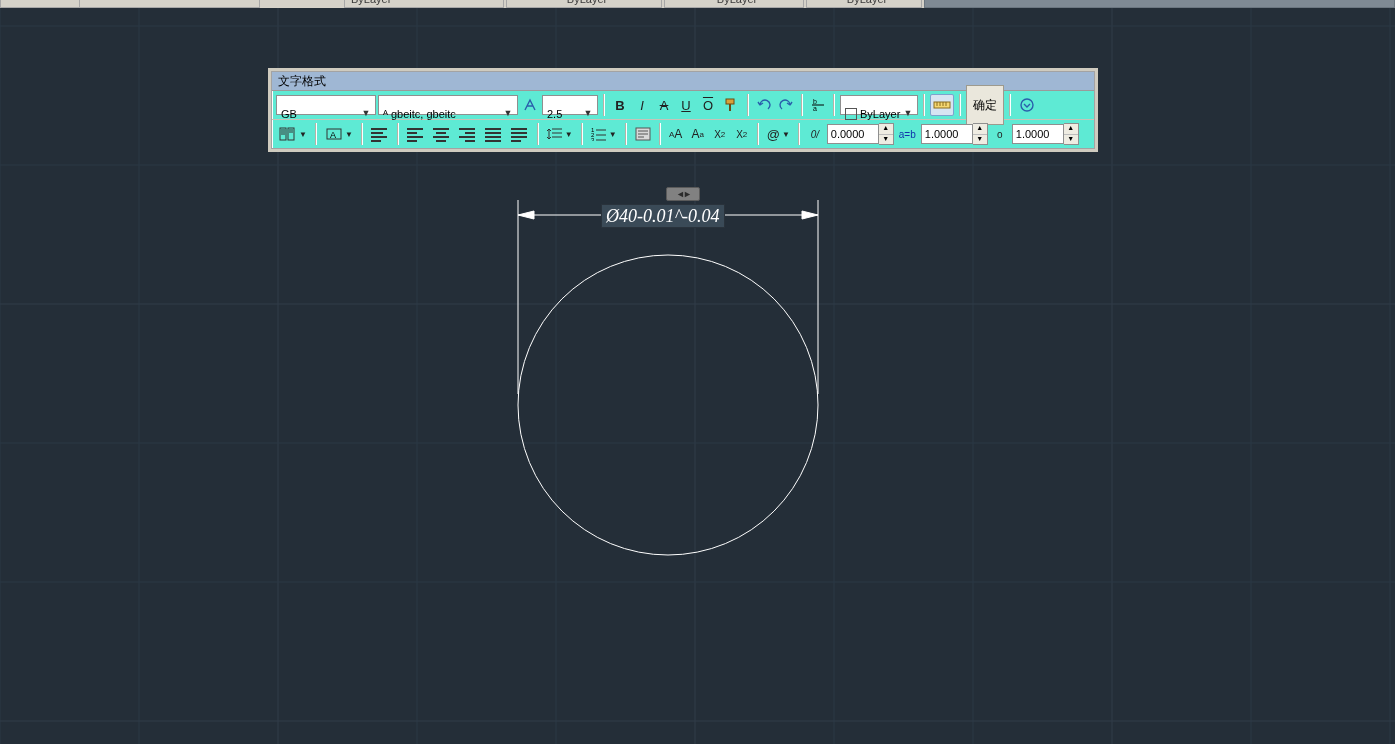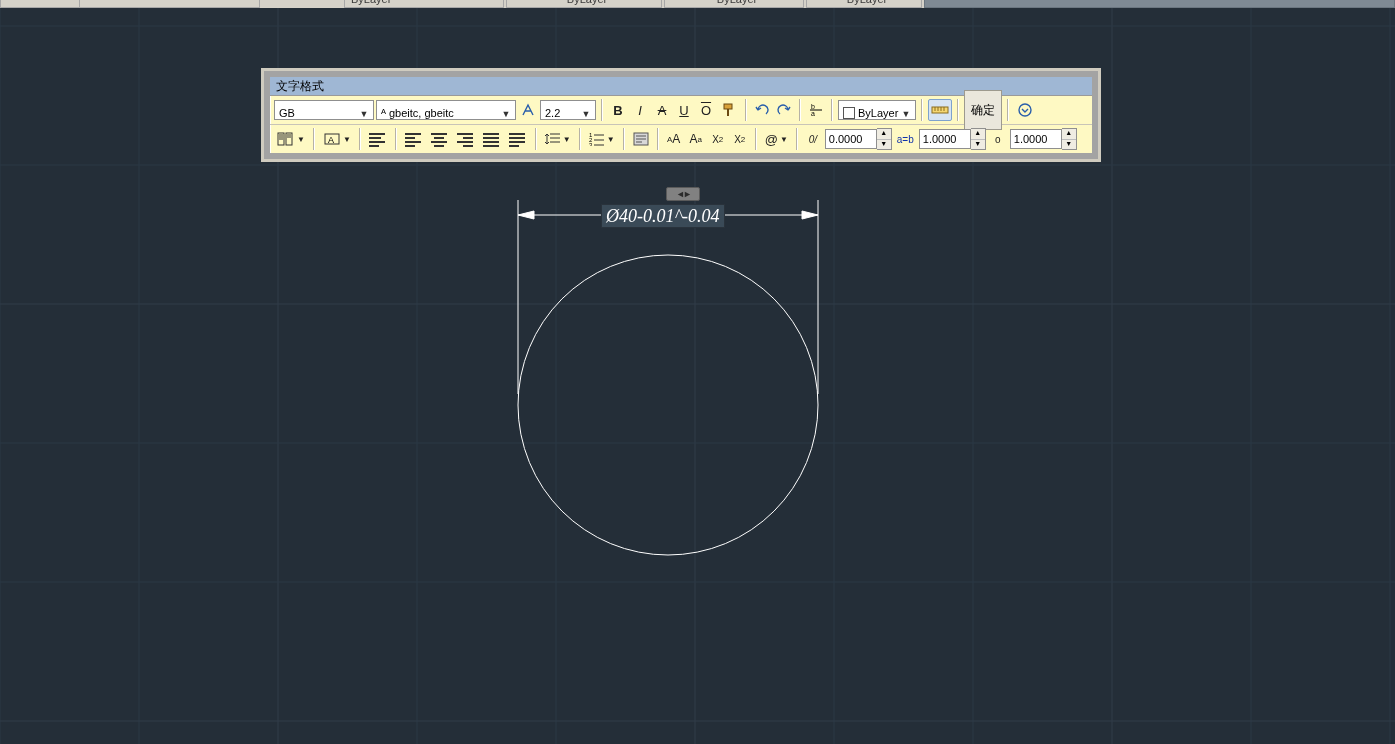--- a/index.html
+++ b/index.html
@@ -10,30 +10,30 @@
   .topbar .lbl{font-size:11px;color:#3a3a3a;line-height:20px;padding-left:6px;}
   
   .canvas{position:absolute;left:0;top:8px;width:1395px;height:736px;background:#242e38;}
   .grid line{stroke:#2b3844;stroke-width:1;}
   .grid line.major{stroke:#303d49;}
   .geo{stroke:#ffffff;stroke-width:1;fill:none;}
   .dimtxt{position:absolute;background:#3a4a57;border:1px solid #29323b;color:#fff;font-style:italic;font-family:"Times New Roman",serif;font-size:18px;padding:0 4px;height:22px;line-height:22px;}
   .ruler-tab{position:absolute;width:32px;height:12px;background:#818181;border:1px solid #5a5a5a;border-radius:2px;display:flex;align-items:center;justify-content:center;}
   .ruler-tab span{font-size:9px;color:#2b2b2b;letter-spacing:-2px;}
   
-  .tf{position:absolute;left:264px;top:71px;width:822px;background:#fef9c3;border:6px solid #a3a3a3;box-shadow:1px 1px 0 #fff inset, 0 0 0 3px #cfcbbf;}
+  .tf{position:absolute;left:271px;top:71px;width:822px;background:#5eead4;border:1px solid #a3a3a3;box-shadow:1px 1px 0 #fff inset, 0 0 0 3px #cfcbbf;}
   .tf .title{background:#9fb7d4;height:18px;line-height:18px;font-size:12px;padding-left:6px;color:#000;border-bottom:1px solid #9a9a9a;}
   .tf .row{display:flex;align-items:center;height:28px;padding:0 4px;gap:2px;}
   .tf .row + .row{border-top:1px solid #c8c4b8;}
   .sep{width:1px;height:22px;background:#b6b2a6;margin:0 3px;border-right:1px solid #fff;}
   .btn{min-width:20px;height:22px;border:1px solid transparent;border-radius:2px;display:flex;align-items:center;justify-content:center;font-size:13px;color:#222;cursor:default;padding:0 2px;box-sizing:border-box;}
   .btn.active{background:#d7e4f2;border-color:#7da2ce;}
   .btn.small{font-size:10px;}
   .btn svg{display:block;}
-  .combo{height:20px;border:1px solid #8f8f8f;background:#fff;display:flex;align-items:flex-end;font-size:11px;padding:4px 2px 0 4px;box-sizing:border-box;}
+  .combo{height:20px;border:1px solid #8f8f8f;background:#fff;display:flex;align-items:flex-start;font-size:11px;padding:12px 2px 0 4px;box-sizing:border-box;}
   .combo .v{flex:1;white-space:nowrap;overflow:hidden;}
   .combo .arr{width:14px;text-align:center;color:#333;font-size:9px;}
   .input{height:20px;border:1px solid #8f8f8f;background:#fff;font-size:11px;padding:0 3px;box-sizing:border-box;}
   .spin{display:flex;align-items:center;}
   .spin .input{width:52px;}
   .spin .arrows{width:14px;height:20px;border:1px solid #8f8f8f;border-left:none;display:flex;flex-direction:column;}
   .spin .arrows div{flex:1;font-size:7px;line-height:8px;text-align:center;background:#efece2;border-bottom:1px solid #bdbdbd;}
   .spin .arrows div:last-child{border-bottom:none;}
   .okbtn{height:22px;padding:8px 6px;border:1px solid #9d9a8e;background:#eae7dc;font-size:12px;display:flex;align-items:center;}
   
@@ -109,21 +109,21 @@
       <span style="margin-right:3px;">ᴬ</span>
       <span class="v">gbeitc, gbeitc</span>
         <span class="arr">▼</span>
     </div>
     <div class="btn">
       <svg width="14" height="14">
           <path d="M2 12 L7 2 L12 12 M4 8 L10 8" stroke="#2a5fab" fill="none" stroke-width="1.4"></path>
         </svg>
     </div>
     <div class="combo" style="width:56px;">
-      <span class="v">2.2</span>
+      <span class="v">2.5</span>
         <span class="arr">▼</span>
     </div>
     <div class="sep"></div>
     <div class="btn">
         <b>B</b>
       </div>
     <div class="btn">
         <i>I</i>
       </div>
     <div class="btn">

